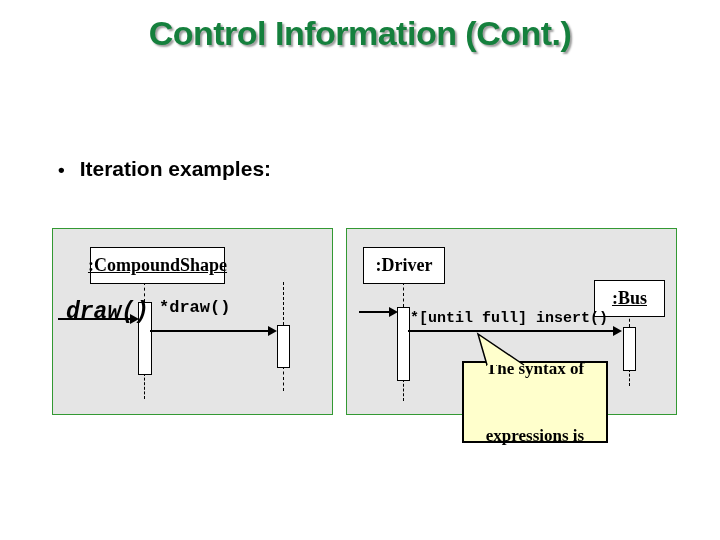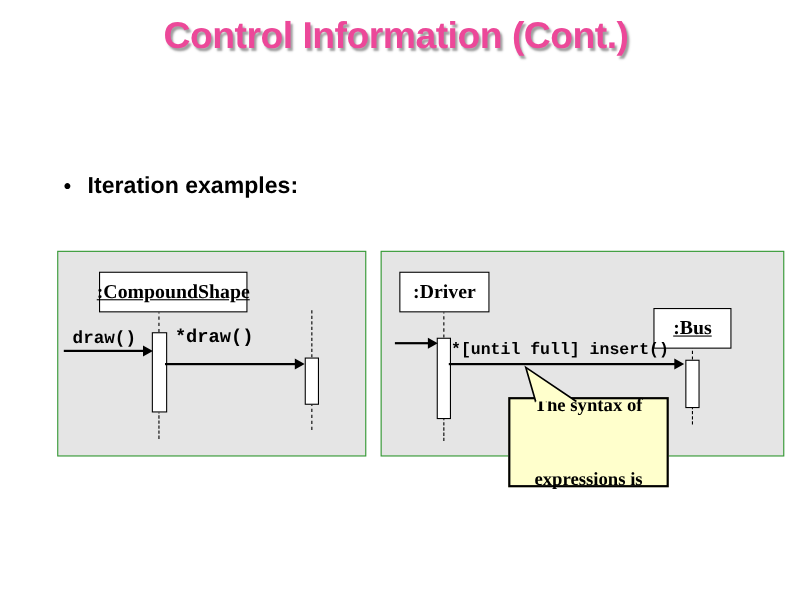--- a/index.html
+++ b/index.html
@@ -2,33 +2,33 @@
 <html><head>
 <meta charset="utf-8">
 <style>
   html,body { margin:0; padding:0; background:#fff; }
   .slide {
     position:relative; width:720px; height:540px; background:#ffffff;
     font-family:"Liberation Sans", sans-serif; overflow:hidden;
   }
   .title {
     position:absolute; left:0; top:14px; width:720px; text-align:center;
-    font-size:34px; font-weight:bold; color:#ec4899; letter-spacing:-0.5px;
+    font-size:34px; font-weight:bold; color:#15803d; letter-spacing:-0.5px;
     text-shadow:2px 2px 2px #9e9e9e;
   }
   .bullet-row {
     position:absolute; left:58px; top:157px; display:flex; align-items:flex-start;
     font-size:21px; font-weight:bold; color:#000;
   }
   .bullet-dot { font-size:19px; margin-right:15px; line-height:26px; }
   .panel {
     position:absolute; border:1px solid #339933; background:#e5e5e5;
   }
   .panel-left  { left:52px;  top:228px; width:279px; height:185px; }
-  .panel-right { left:346px; top:228px; width:329px; height:185px;padding-left:36px; }
+  .panel-right { left:346px; top:228px; width:329px; height:185px; }
   .obj-box {
     position:absolute; background:#fff; border:1px solid #000;
     display:flex; align-items:center; justify-content:center;
     font-family:"Liberation Serif", serif; font-weight:bold; font-size:18px;
     white-space:nowrap; overflow:visible; z-index:2;
   }
   .u { text-decoration:underline; }
   .lifeline { position:absolute; width:0; border-left:1px dashed #000; }
   .act-bar { position:absolute; background:#fff; border:1px solid #000; z-index:2; }
   .msg-label {
@@ -67,21 +67,21 @@
     <div class="obj-box u" style="left:37px; top:18px; width:133px; height:35px;">:CompoundShape</div>
 
     <div class="lifeline" style="left:91px; top:53px; height:20px;"></div>
     <div class="act-bar" style="left:85px; top:73px; width:12px; height:71px;"></div>
     <div class="lifeline" style="left:91px; top:144px; height:26px;"></div>
 
     <div class="lifeline" style="left:230px; top:53px; height:43px;"></div>
     <div class="act-bar" style="left:224px; top:96px; width:11px; height:41px;"></div>
     <div class="lifeline" style="left:230px; top:137px; height:25px;"></div>
 
-    <div class="msg-label" style="left:13px; top:70px; font-size:16px;">draw()</div>
+    <div class="msg-label" style="left:13px; top:70px; font-size:23px;font-style:italic;">draw()</div>
     <div class="arrow" style="left:5px; top:85px; width:81px;"></div>
 
     <div class="msg-label" style="left:106px; top:69px; font-size:17px;">*draw()</div>
     <div class="arrow" style="left:97px; top:97px; width:127px;"></div>
   </div>
 
   <div class="panel panel-right">
     <div class="obj-box" style="left:16px; top:18px; width:80px; height:35px;">:Driver</div>
     <div class="obj-box u" style="left:247px; top:18px; width:69px; height:35px;margin-top:33px;">:Bus</div>
 

